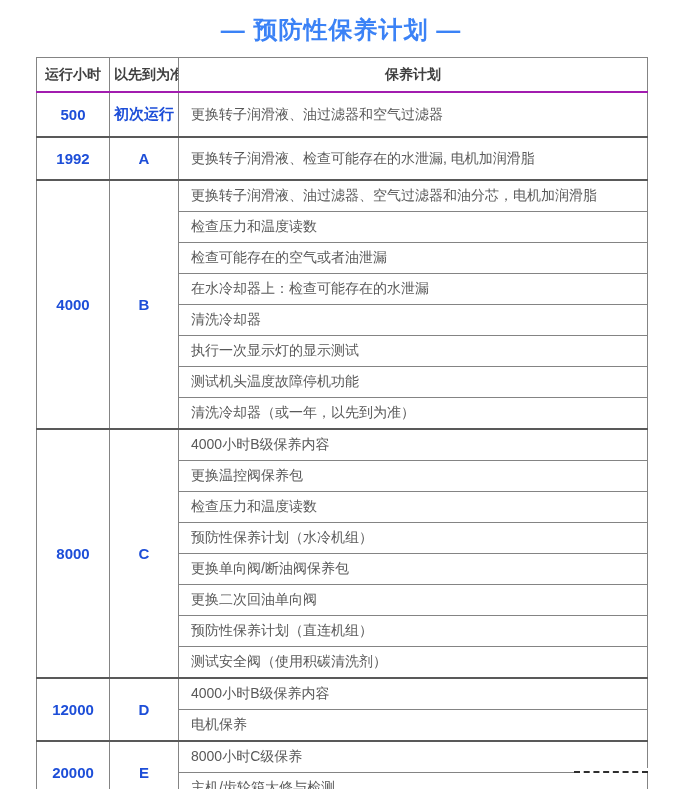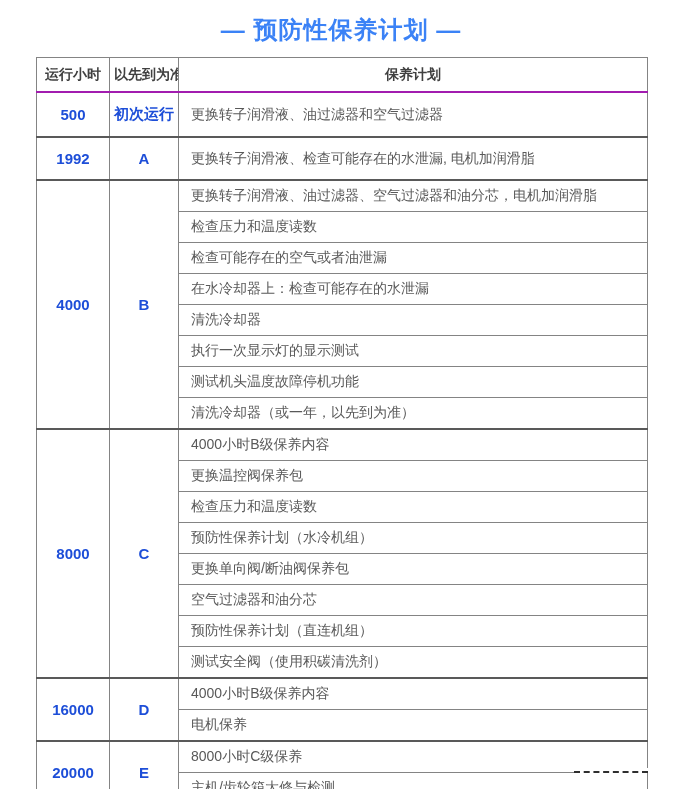--- a/index.html
+++ b/index.html
@@ -151,30 +151,30 @@
         <tr>
           <td class="cell-item">检查压力和温度读数</td>
         </tr>
         <tr>
           <td class="cell-item">预防性保养计划（水冷机组）</td>
         </tr>
         <tr>
           <td class="cell-item">更换单向阀/断油阀保养包</td>
         </tr>
         <tr>
-          <td class="cell-item">空气过滤器和油分芯</td>
+          <td class="cell-item">更换二次回油单向阀</td>
         </tr>
         <tr>
           <td class="cell-item">预防性保养计划（直连机组）</td>
         </tr>
         <tr>
           <td class="cell-item">测试安全阀（使用积碳清洗剂）</td>
         </tr>
         <tr class="section-start">
-          <td class="cell-hours" rowspan="2">16000</td>
+          <td class="cell-hours" rowspan="2">12000</td>
           <td class="cell-plan" rowspan="2">D</td>
           <td class="cell-item">4000小时B级保养内容</td>
         </tr>
         <tr>
           <td class="cell-item">电机保养</td>
         </tr>
         <tr class="section-start">
           <td class="cell-hours" rowspan="2">20000</td>
           <td class="cell-plan" rowspan="2">E</td>
           <td class="cell-item">8000小时C级保养</td>

